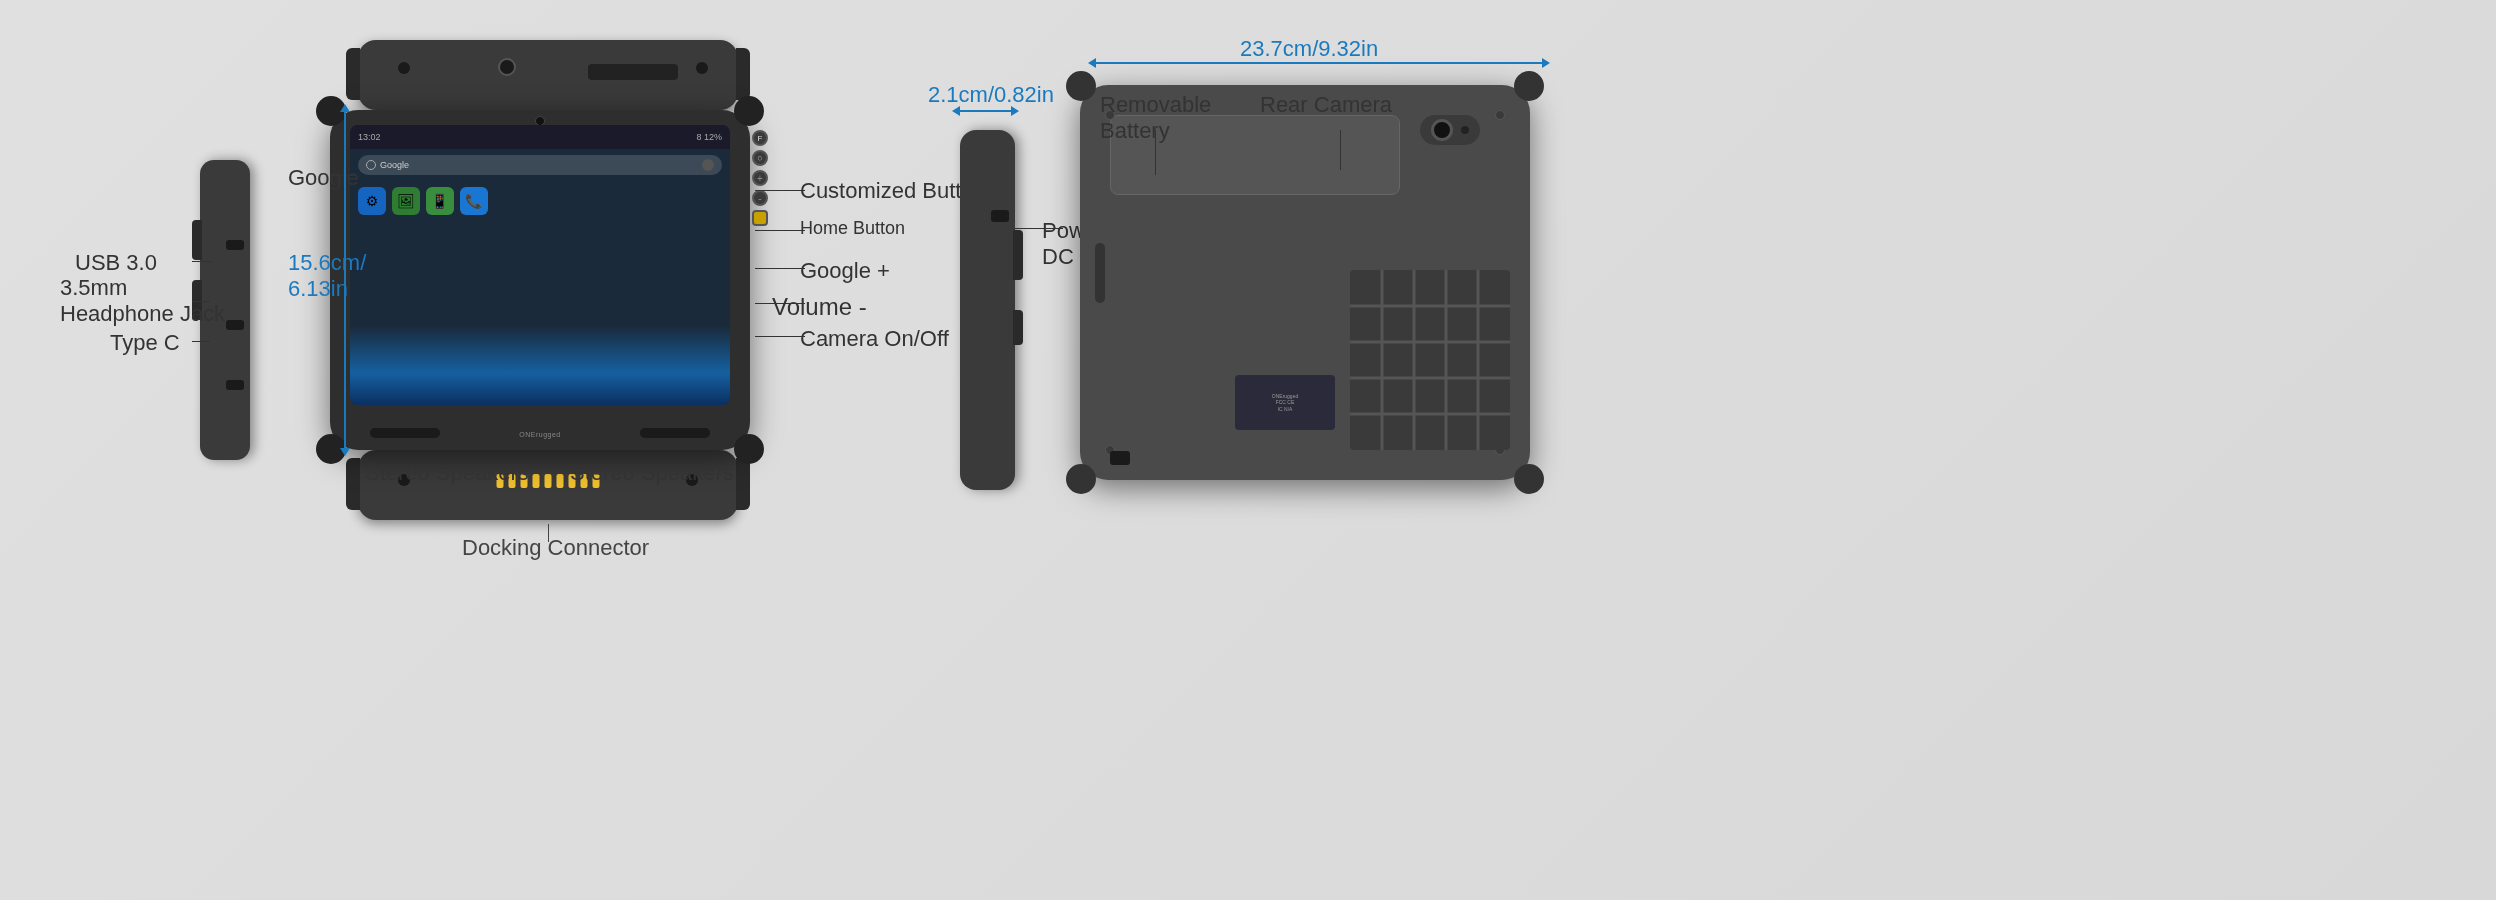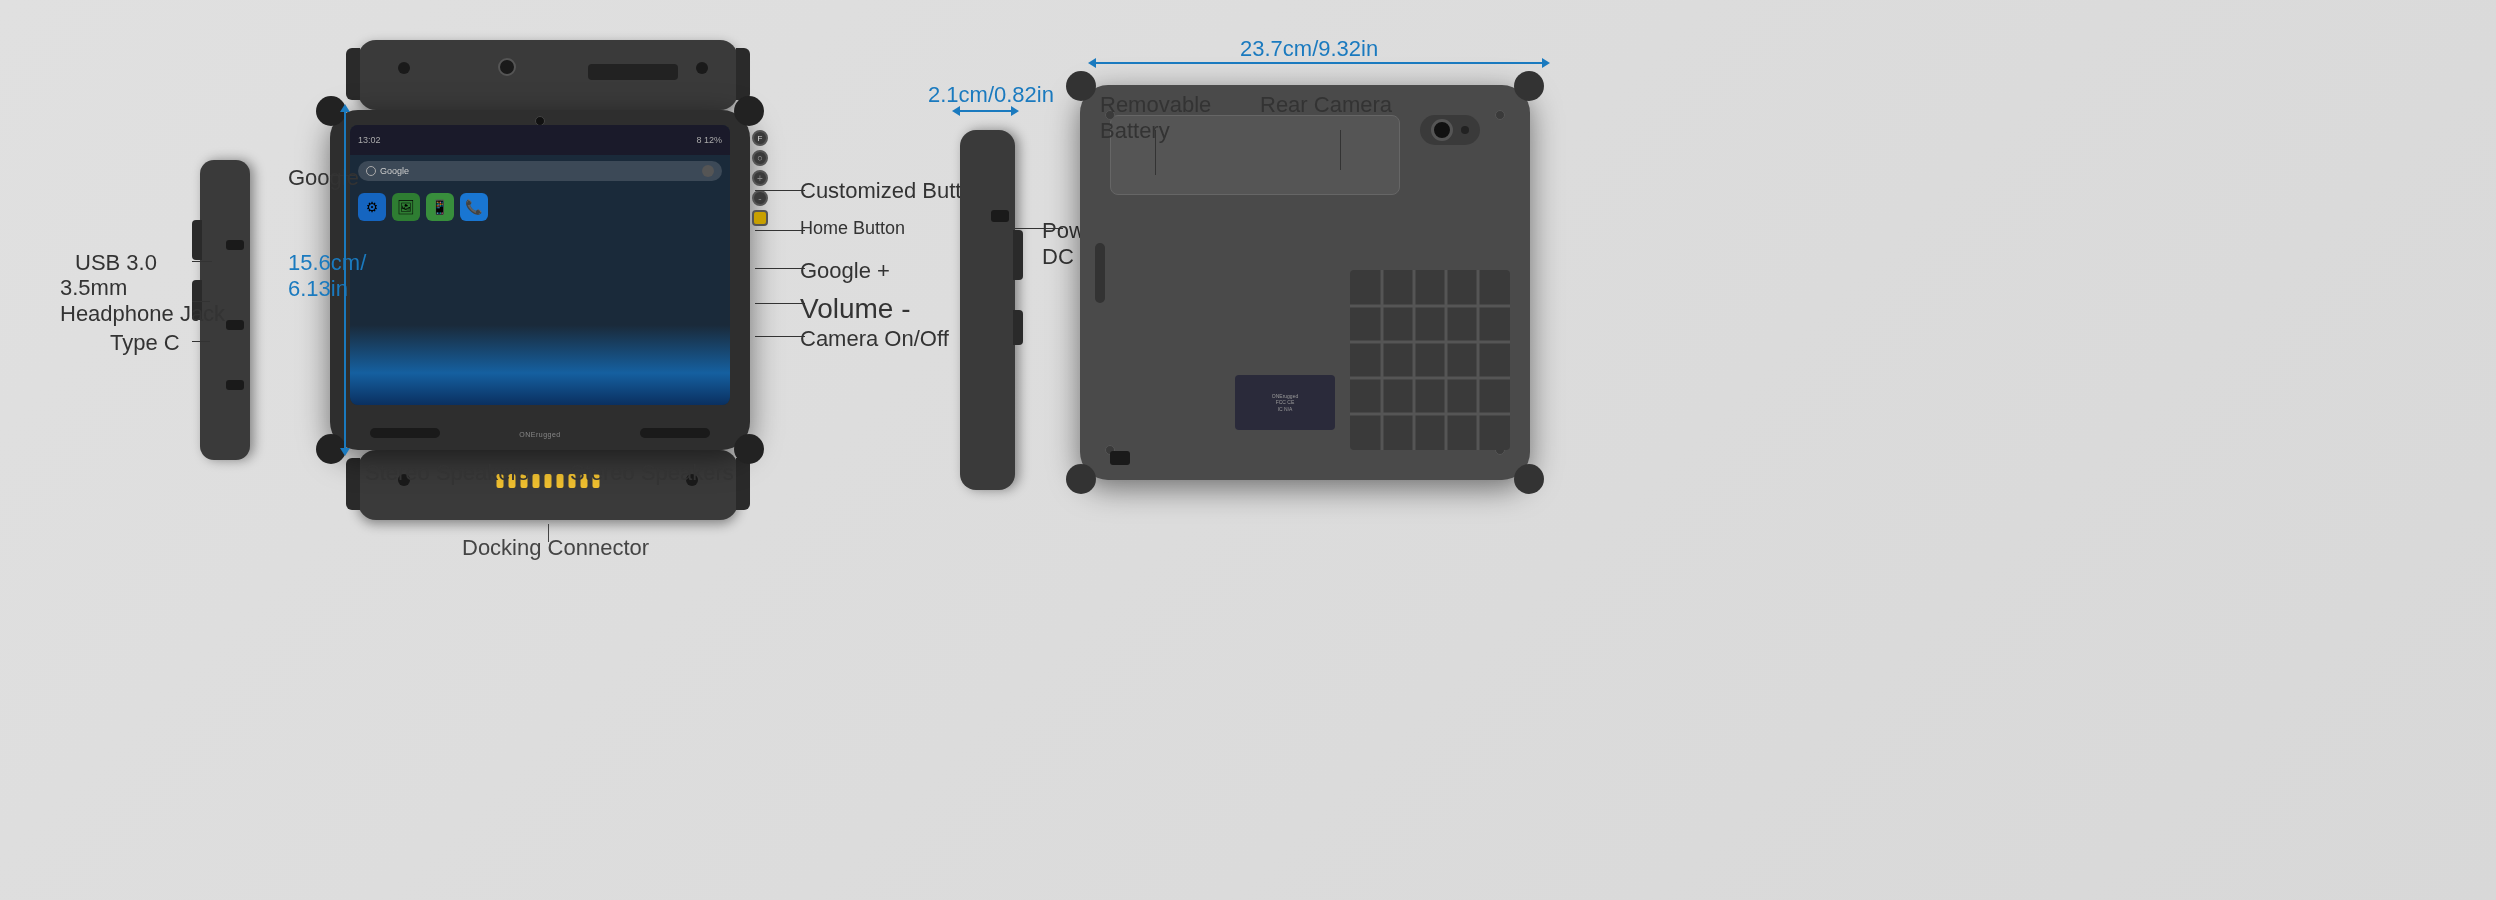--- a/index.html
+++ b/index.html
@@ -290,21 +290,21 @@
       position: absolute;
       left: 20px;
       top: 15px;
       right: 20px;
       bottom: 45px;
       background: #1a2a3a;
       border-radius: 8px;
       overflow: hidden;
     }
     .screen-statusbar {
-      height: 30px;
+      height: 24px;
       background: #1a1a2a;
       display: flex;
       align-items: center;
       padding: 0 8px;
       justify-content: space-between;
       font-size: 9px;
       color: #aaa;
     }
     .screen-searchbar {
       margin: 6px 8px;
@@ -745,21 +745,21 @@
 
   <div class="label" style="left:800px; top:178px; font-size:22px;">Customized Button</div>
   <div style="position:absolute; left:755px; top:190px; width:50px; height:1px; background:#333;"></div>
 
   <div class="label" style="left:800px; top:218px; font-size:18px;">Home Button</div>
   <div style="position:absolute; left:755px; top:230px; width:50px; height:1px; background:#333;"></div>
 
   <div class="label" style="left:800px; top:258px; font-size:22px;">Google +</div>
   <div style="position:absolute; left:755px; top:268px; width:50px; height:1px; background:#333;"></div>
 
-  <div class="label" style="left:800px; top:293px; font-size:28px;">Volume -</div>
+  <div class="label" style="left:772px; top:293px; font-size:24px;">Volume -</div>
   <div style="position:absolute; left:755px; top:303px; width:50px; height:1px; background:#333;"></div>
 
   <div class="label" style="left:800px; top:326px; font-size:22px;">Camera On/Off</div>
   <div style="position:absolute; left:755px; top:336px; width:50px; height:1px; background:#333;"></div>
 
   <div style="position:absolute; left:344px; top:110px; width:2px; height:340px; background:#1a7abf;">
     <div class="dim-arrow-top"></div>
     <div class="dim-arrow-bottom"></div>
   </div>
   <div class="label-blue" style="left:288px; top:250px; font-size:22px;">15.6cm/<br>6.13in</div>

